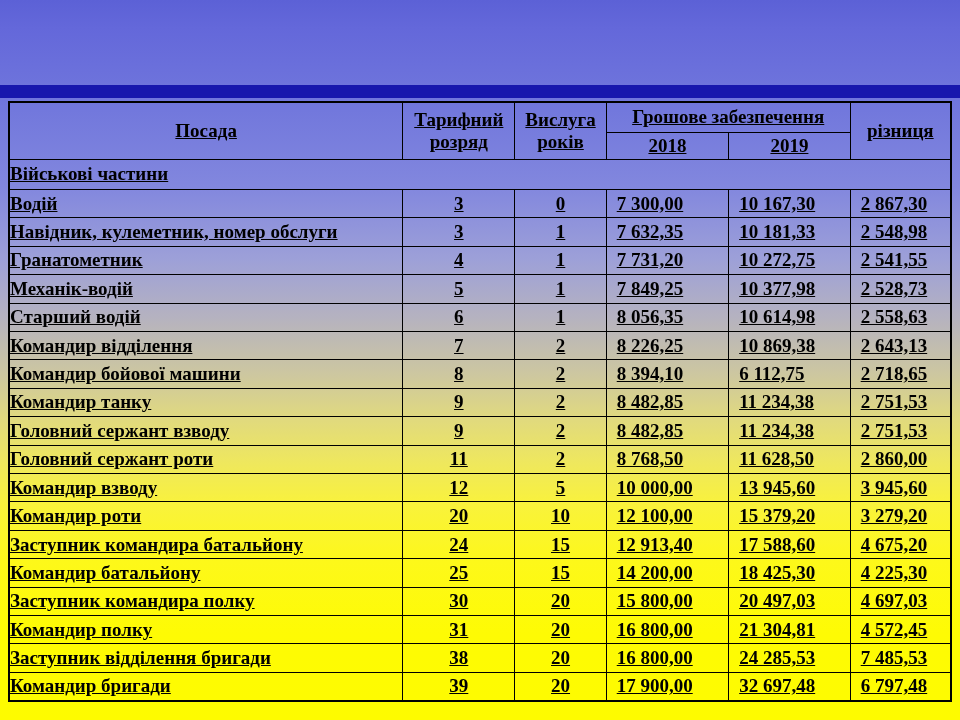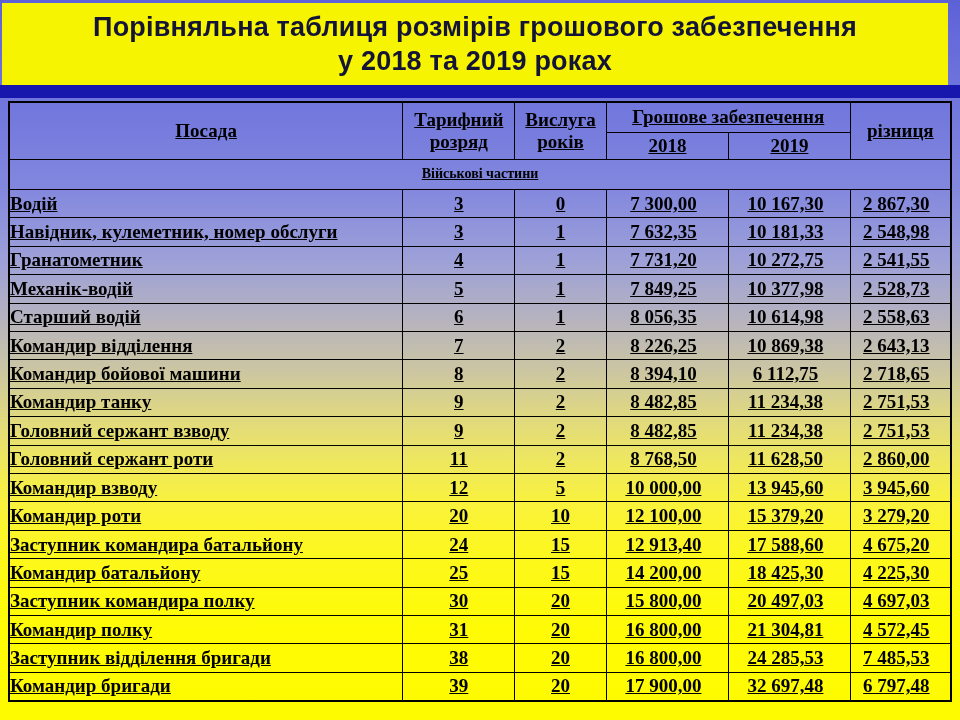--- a/index.html
+++ b/index.html
@@ -71,42 +71,37 @@
     font-size: 19px;
     text-align: center;
     vertical-align: middle;
     white-space: pre-line;
     line-height: 1.15;
   }
   .pay-table .hdr-top { height: 30px; }
   .pay-table .hdr-sub { height: 27px; }
   .pay-table .section-row td {
     height: 30px;
-    font-size: 14px;
-    text-align: center;
+    font-size: 19px;
     vertical-align: middle;
   }
   .pay-table tbody tr.data-row { height: 28px; }
   .pay-table td {
     font-size: 19px;
     vertical-align: middle;
   }
   .pay-table td.c-pos  { text-align: left;  }
   .pay-table td.c-mid  { text-align: center; }
-  .pay-table td.c-num  { text-align: center; padding-right: 8px; }
+  .pay-table td.c-num  { text-align: left; padding-right: 8px; padding-left: 10px; }
 </style>
 </head>
 <body>
 
 <div class="slide">
 
-  <div class="title-bar">
-    <div class="line">Порівняльна таблиця розмірів грошового забезпечення</div>
-    <div class="line">у 2018 та 2019 роках</div>
-  </div>
 
   <div class="navy-band"></div>
 
   <div class="table-wrap">
     <table class="pay-table">
       <colgroup>
         <col style="width:41.8%">
         <col style="width:11.9%">
         <col style="width:9.7%">
         <col style="width:13.0%">

